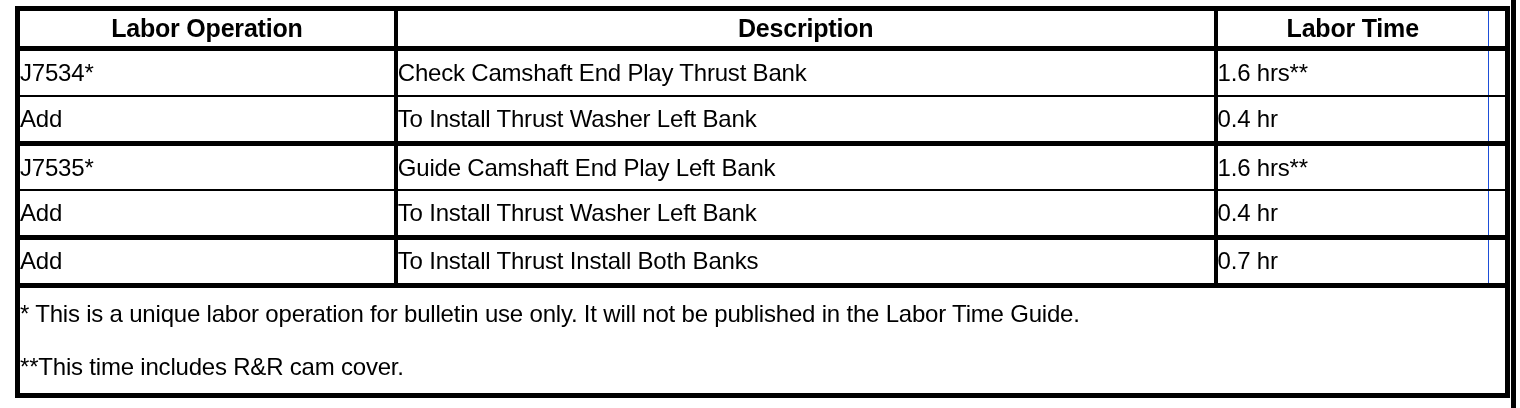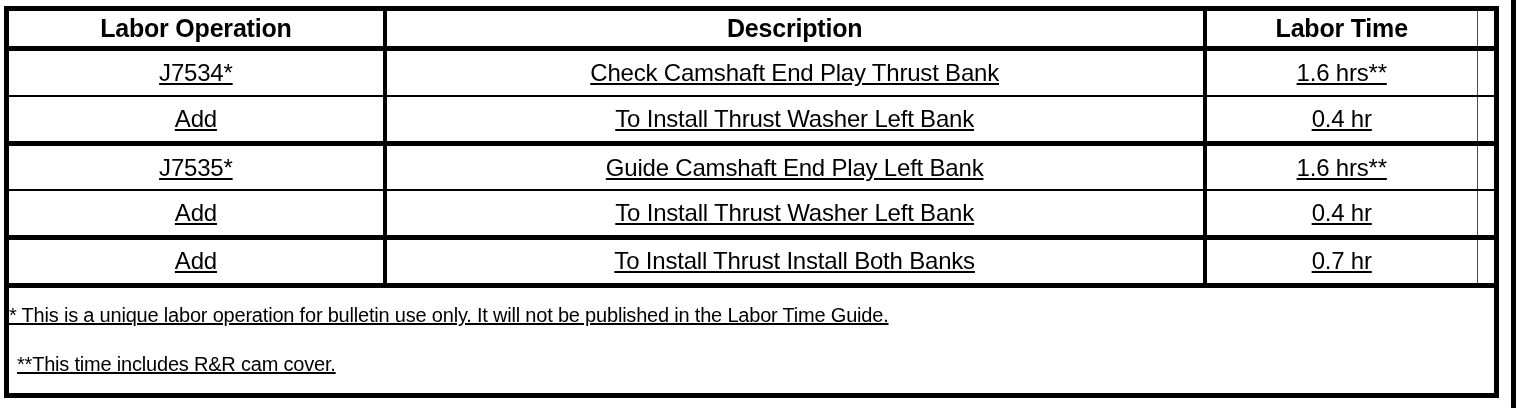--- a/index.html
+++ b/index.html
@@ -20,21 +20,21 @@
   #page {
     position: relative;
     width: 1520px;
     height: 408px;
     background: #ffffff;
   }
 
   
   .doc-table {
     position: absolute;
-    left: 4px;
+    left: 15px;
     top: 6px;
     width: 1495px;   
     height: 392px;   
     border-collapse: collapse;
     table-layout: fixed;
     box-sizing: border-box;
     border: 5px solid #000;
     background: #ffffff;
   }
 
@@ -66,47 +66,45 @@
     font-stretch: condensed;
     letter-spacing: -0.2px;
     border-bottom: 5px solid #000;
     line-height: 1;
     padding-bottom: 2px;
   }
 
   
   .data-row { height: 42px; }
   .data-cell {
-    text-align: center;
+    text-align: left;
     font-size: 24px;
     font-stretch: condensed;
     letter-spacing: -0.2px;
     line-height: 1;
     padding-bottom: 2px;
-    text-decoration: underline;
   }
   .rule-thick { border-bottom: 5px solid #000; }
   .rule-thin  { border-bottom: 2px solid #000; }
 
   
   .note-row { height: 98px; }
   .note-cell {
     text-align: left;
     padding: 10px 0 0 6px;
     vertical-align: top;
   }
   .note-line {
-    font-size: 20px;
+    font-size: 24px;
     font-stretch: condensed;
     letter-spacing: -0.2px;
     line-height: 1.15;
     white-space: pre;
-    text-decoration: underline;
   }
-  .note-line.second { margin-top: 26px; padding-left: 8px; }
+  .note-line.second { margin-top: 26px; }
 
   
   .edge-rule {
     position: absolute;
     left: 1511px;
     top: 0px;
     width: 5px;
     height: 408px;
     background: #000000;
   }

